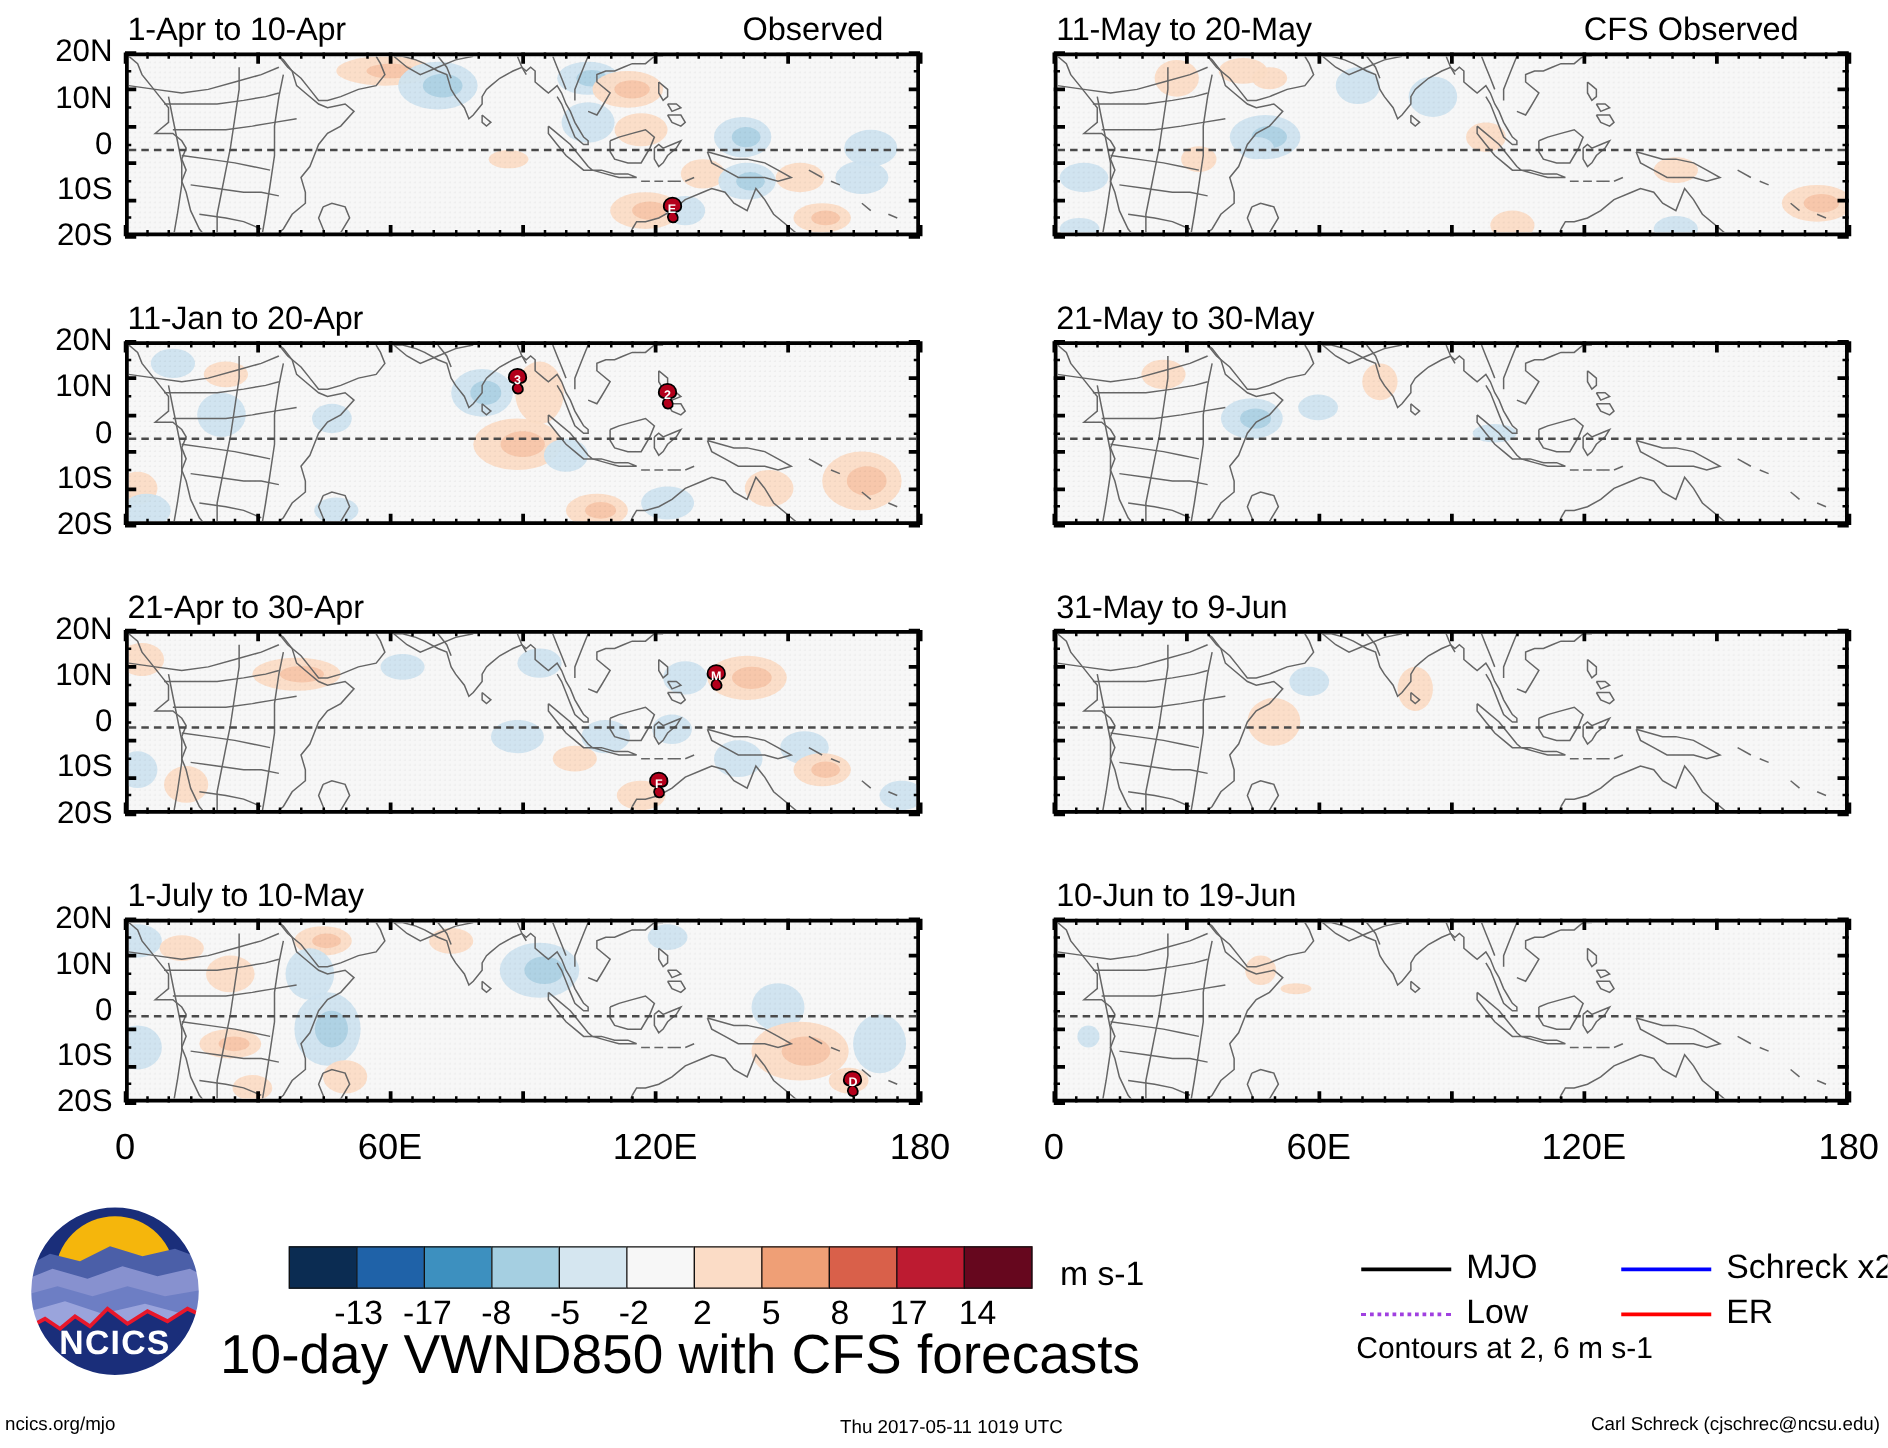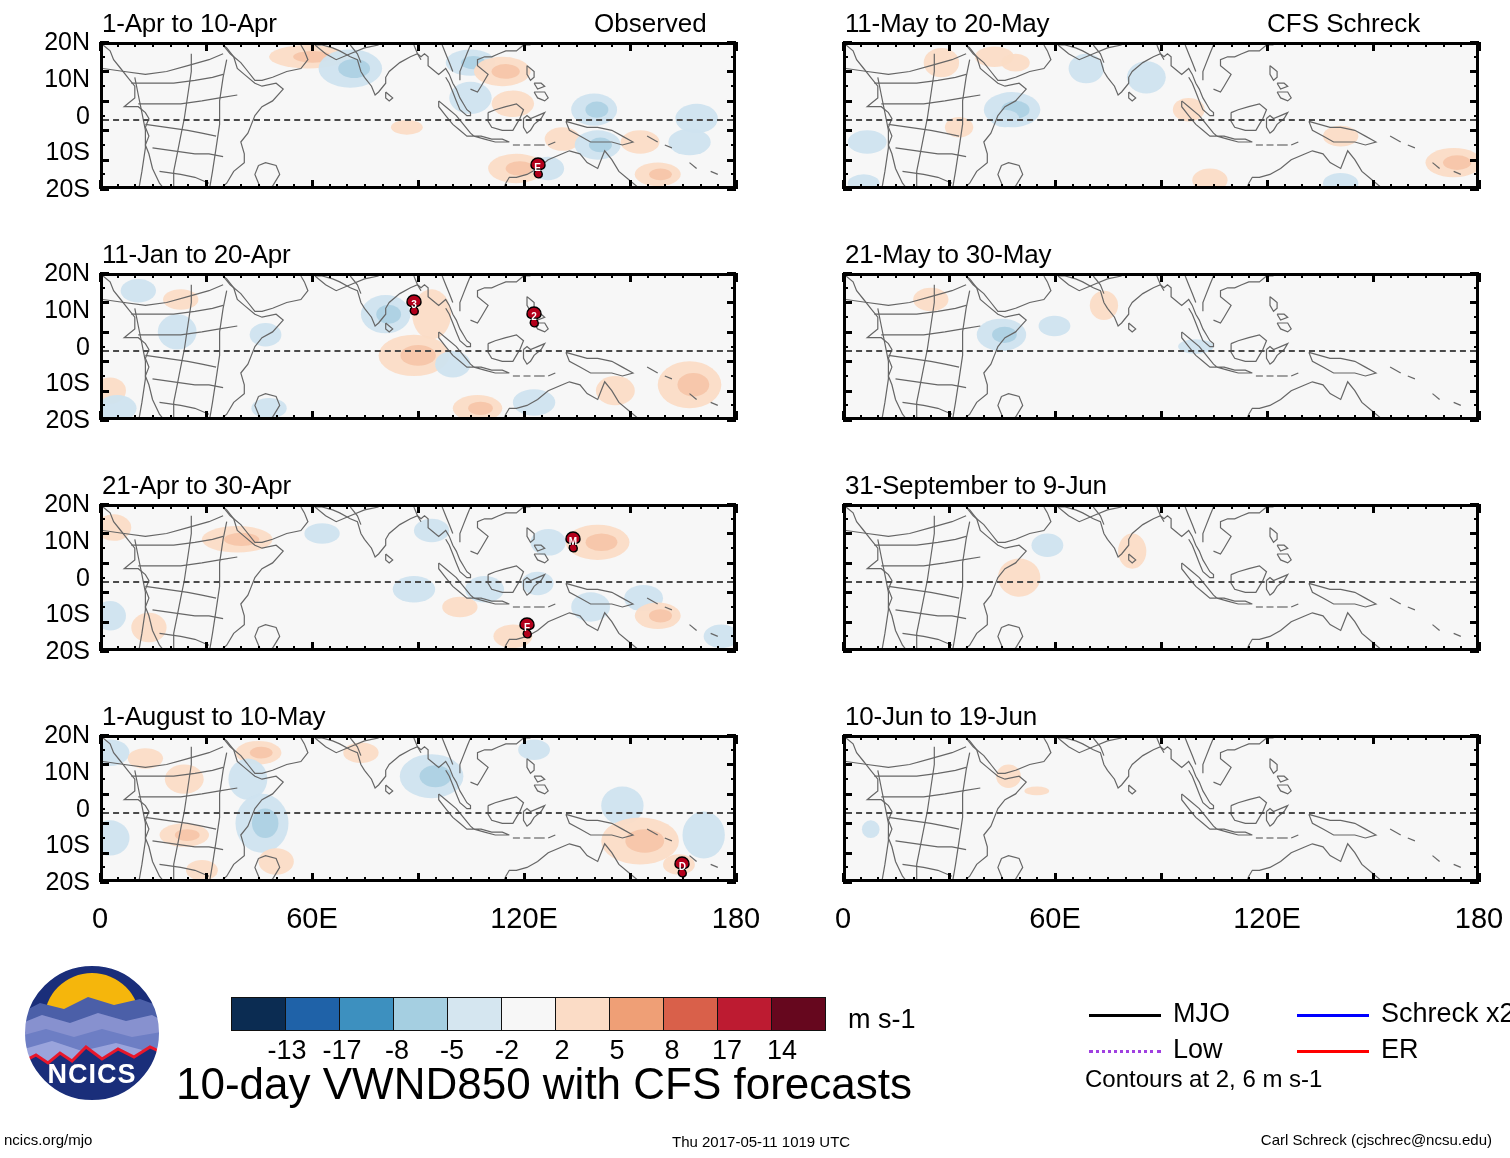--- a/index.html
+++ b/index.html
@@ -604,21 +604,21 @@
     <div class="tick" style="top: 620.6px; height: 3px; width: 9px; left: 727px;"></div>
     <div class="tick" style="top: 635.3px; height: 2px; width: 5px; left: 100px;"></div>
     <div class="tick" style="top: 635.3px; height: 2px; width: 5px; left: 731px;"></div>
     <div class="tick" style="top: 650px; height: 3px; width: 9px; left: 100px;"></div>
     <div class="tick" style="top: 650px; height: 3px; width: 9px; left: 727px;"></div>
     <div class="ylab" style="left: 0px; width: 90px; top: 491px;">20N</div>
     <div class="ylab" style="left: 0px; width: 90px; top: 527.75px;">10N</div>
     <div class="ylab" style="left: 0px; width: 90px; top: 564.5px;">0</div>
     <div class="ylab" style="left: 0px; width: 90px; top: 601.25px;">10S</div>
     <div class="ylab" style="left: 0px; width: 90px; top: 638px;">20S</div>
-    <div class="panel-title" style="left: 102px; top: 703px;">1-August to 10-May</div>
+    <div class="panel-title" style="left: 102px; top: 703px;">1-July to 10-May</div>
     <div class="map-frame" style="left: 100px; top: 735px; width: 636px; height: 147px;">
       <svg width="630" height="141" style="position: absolute; left: 0px; top: 0px;">
         <ellipse cx="7.066666666666667" cy="14.700000000000001" rx="19.433333333333334" ry="13.229999999999999" fill="#cfe3ef" opacity="0.95"></ellipse>
         <ellipse cx="42.4" cy="20.580000000000002" rx="17.666666666666664" ry="10.290000000000001" fill="#fbdcc6" opacity="0.95"></ellipse>
         <ellipse cx="155.46666666666667" cy="14.700000000000001" rx="22.966666666666665" ry="11.76" fill="#fbdcc6" opacity="0.95"></ellipse>
         <ellipse cx="158.22266666666667" cy="14.700000000000001" rx="11.483333333333333" ry="5.88" fill="#f6c3a6" opacity="0.85"></ellipse>
         <ellipse cx="81.26666666666667" cy="41.160000000000004" rx="19.433333333333334" ry="14.700000000000001" fill="#fbdcc6" opacity="0.95"></ellipse>
         <ellipse cx="144.86666666666667" cy="41.160000000000004" rx="19.433333333333334" ry="20.580000000000002" fill="#cfe3ef" opacity="0.95"></ellipse>
         <ellipse cx="257.93333333333334" cy="14.700000000000001" rx="17.666666666666664" ry="10.290000000000001" fill="#fbdcc6" opacity="0.95"></ellipse>
         <ellipse cx="328.6" cy="38.22" rx="31.8" ry="22.05" fill="#cfe3ef" opacity="0.95"></ellipse>
@@ -780,21 +780,21 @@
     <div class="tick" style="top: 866.3px; height: 2px; width: 5px; left: 100px;"></div>
     <div class="tick" style="top: 866.3px; height: 2px; width: 5px; left: 731px;"></div>
     <div class="tick" style="top: 881px; height: 3px; width: 9px; left: 100px;"></div>
     <div class="tick" style="top: 881px; height: 3px; width: 9px; left: 727px;"></div>
     <div class="ylab" style="left: 0px; width: 90px; top: 722px;">20N</div>
     <div class="ylab" style="left: 0px; width: 90px; top: 758.75px;">10N</div>
     <div class="ylab" style="left: 0px; width: 90px; top: 795.5px;">0</div>
     <div class="ylab" style="left: 0px; width: 90px; top: 832.25px;">10S</div>
     <div class="ylab" style="left: 0px; width: 90px; top: 869px;">20S</div>
     <div class="panel-title" style="left: 845px; top: 10px;">11-May to 20-May</div>
-    <div class="panel-tag" style="left: 1267px; top: 10px;">CFS Schreck</div>
+    <div class="panel-tag" style="left: 1267px; top: 10px;">CFS Observed</div>
     <div class="map-frame" style="left: 843px; top: 42px; width: 636px; height: 147px;">
       <svg width="630" height="141" style="position: absolute; left: 0px; top: 0px;">
         <ellipse cx="95.39999999999999" cy="17.64" rx="17.666666666666664" ry="14.700000000000001" fill="#fbdcc6" opacity="0.95"></ellipse>
         <ellipse cx="148.4" cy="11.76" rx="19.433333333333334" ry="10.290000000000001" fill="#fbdcc6" opacity="0.95"></ellipse>
         <ellipse cx="169.6" cy="17.64" rx="14.133333333333335" ry="8.82" fill="#fbdcc6" opacity="0.95"></ellipse>
         <ellipse cx="240.26666666666665" cy="23.52" rx="17.666666666666664" ry="14.700000000000001" fill="#cfe3ef" opacity="0.95"></ellipse>
         <ellipse cx="300.3333333333333" cy="32.34" rx="19.433333333333334" ry="16.17" fill="#cfe3ef" opacity="0.95"></ellipse>
         <ellipse cx="166.06666666666666" cy="64.68" rx="28.26666666666667" ry="17.64" fill="#cfe3ef" opacity="0.95"></ellipse>
         <ellipse cx="169.45866666666666" cy="64.68" rx="14.133333333333335" ry="8.82" fill="#a9cfe2" opacity="0.85"></ellipse>
         <ellipse cx="159" cy="73.5" rx="14.133333333333335" ry="8.82" fill="#cfe3ef" opacity="0.95"></ellipse>
@@ -1087,21 +1087,21 @@
     <div class="tick" style="top: 360.2px; height: 3px; width: 9px; left: 843px;"></div>
     <div class="tick" style="top: 360.2px; height: 3px; width: 9px; left: 1470px;"></div>
     <div class="tick" style="top: 374.9px; height: 2px; width: 5px; left: 843px;"></div>
     <div class="tick" style="top: 374.9px; height: 2px; width: 5px; left: 1474px;"></div>
     <div class="tick" style="top: 389.6px; height: 3px; width: 9px; left: 843px;"></div>
     <div class="tick" style="top: 389.6px; height: 3px; width: 9px; left: 1470px;"></div>
     <div class="tick" style="top: 404.3px; height: 2px; width: 5px; left: 843px;"></div>
     <div class="tick" style="top: 404.3px; height: 2px; width: 5px; left: 1474px;"></div>
     <div class="tick" style="top: 419px; height: 3px; width: 9px; left: 843px;"></div>
     <div class="tick" style="top: 419px; height: 3px; width: 9px; left: 1470px;"></div>
-    <div class="panel-title" style="left: 845px; top: 472px;">31-September to 9-Jun</div>
+    <div class="panel-title" style="left: 845px; top: 472px;">31-May to 9-Jun</div>
     <div class="map-frame" style="left: 843px; top: 504px; width: 636px; height: 147px;">
       <svg width="630" height="141" style="position: absolute; left: 0px; top: 0px;">
         <ellipse cx="201.39999999999998" cy="38.22" rx="15.9" ry="11.76" fill="#cfe3ef" opacity="0.95"></ellipse>
         <ellipse cx="286.2" cy="44.1" rx="14.133333333333335" ry="17.64" fill="#fbdcc6" opacity="0.95"></ellipse>
         <ellipse cx="173.13333333333333" cy="70.56" rx="21.2" ry="19.11" fill="#fbdcc6" opacity="0.95"></ellipse>
         <polyline points="0.0,0.0 7.1,5.9 10.6,14.7 17.7,23.5 24.7,32.3 31.8,41.2 31.8,52.9 24.7,58.8 21.2,61.7 28.3,61.7 35.3,61.7 42.4,67.6 45.9,73.5 42.4,82.3 45.9,91.1 42.4,100.0 45.9,108.8 49.5,123.5 56.5,138.2 63.6,147.0" fill="none" stroke="#666" stroke-width="1.2"></polyline>
         <polyline points="113.1,147.0 123.7,138.2 130.7,126.4 141.3,117.6 141.3,108.8 137.8,97.0 144.9,88.2 148.4,79.4 151.9,70.6 159.0,61.7 169.6,55.9 180.2,44.1 173.1,38.2 159.0,41.2 151.9,38.2 141.3,29.4 134.3,23.5 130.7,11.8 123.7,2.9 120.1,0.0" fill="none" stroke="#666" stroke-width="1.2"></polyline>
         <polyline points="120.1,0.0 127.2,8.8 137.8,17.6 144.9,26.5 151.9,35.3 159.0,35.3 169.6,32.3 183.7,26.5 197.9,23.5 204.9,14.7 201.4,5.9 197.9,0.0" fill="none" stroke="#666" stroke-width="1.2"></polyline>
         <polyline points="212.0,0.0 219.1,0.0 229.7,2.9 236.7,5.9 247.3,11.8 254.4,14.7 257.9,26.5 261.5,32.3 268.5,41.2 272.1,50.0 275.6,47.0 282.7,38.2 282.7,32.3 286.2,26.5 289.7,23.5 296.8,17.6 307.4,11.8 314.5,8.8 318.0,11.8 321.5,8.8 325.1,11.8 325.1,20.6 332.1,26.5 335.7,29.4 342.7,23.5 346.3,29.4 349.8,38.2 353.3,44.1 356.9,52.9 360.4,58.8 363.9,64.7 367.5,67.6 367.5,70.6 363.9,70.6 356.9,64.7 353.3,55.9 349.8,47.0 346.3,38.2 342.7,32.3" fill="none" stroke="#666" stroke-width="1.2"></polyline>
         <polyline points="282.7,47.0 286.2,50.0 289.7,52.9 286.2,55.9 282.7,52.9 282.7,47.0" fill="none" stroke="#666" stroke-width="1.2"></polyline>
@@ -1453,13 +1453,13 @@
       <path d="M-5,88 L30,78 L60,88 L94,80 L124,88 L145,82 L145,112 L-5,112 Z" fill="#9aa4dc"></path>
       <path d="M-5,102 L14,92 L26,100 L38,90 L50,98 L64,84 L80,96 L96,86 L112,94 L128,84 L145,92 L145,145 L-5,145 Z" fill="#1a2e7a" stroke="#e8172b" stroke-width="3"></path>
     </g>
     <circle cx="70" cy="70" r="68" fill="none" stroke="#ffffff" stroke-width="2"></circle>
     <text x="70" y="120" text-anchor="middle" fill="#ffffff" font-family="Liberation Sans, sans-serif" font-size="27" font-weight="bold" letter-spacing="1">NCICS</text>
   </svg>
 </div>
 
 <div class="footer-text" style="left:4px;top:1132px;">ncics.org/mjo</div>
 <div class="footer-text" style="left:672px;top:1134px;">Thu 2017-05-11 1019 UTC</div>
-<div class="footer-text" style="right:18px;top:1132px;">Carl Schreck (cjschrec@ncsu.edu)</div>
+<div class="footer-text" style="right:6px;top:1132px;">Carl Schreck (cjschrec@ncsu.edu)</div>
 
 </body></html>

